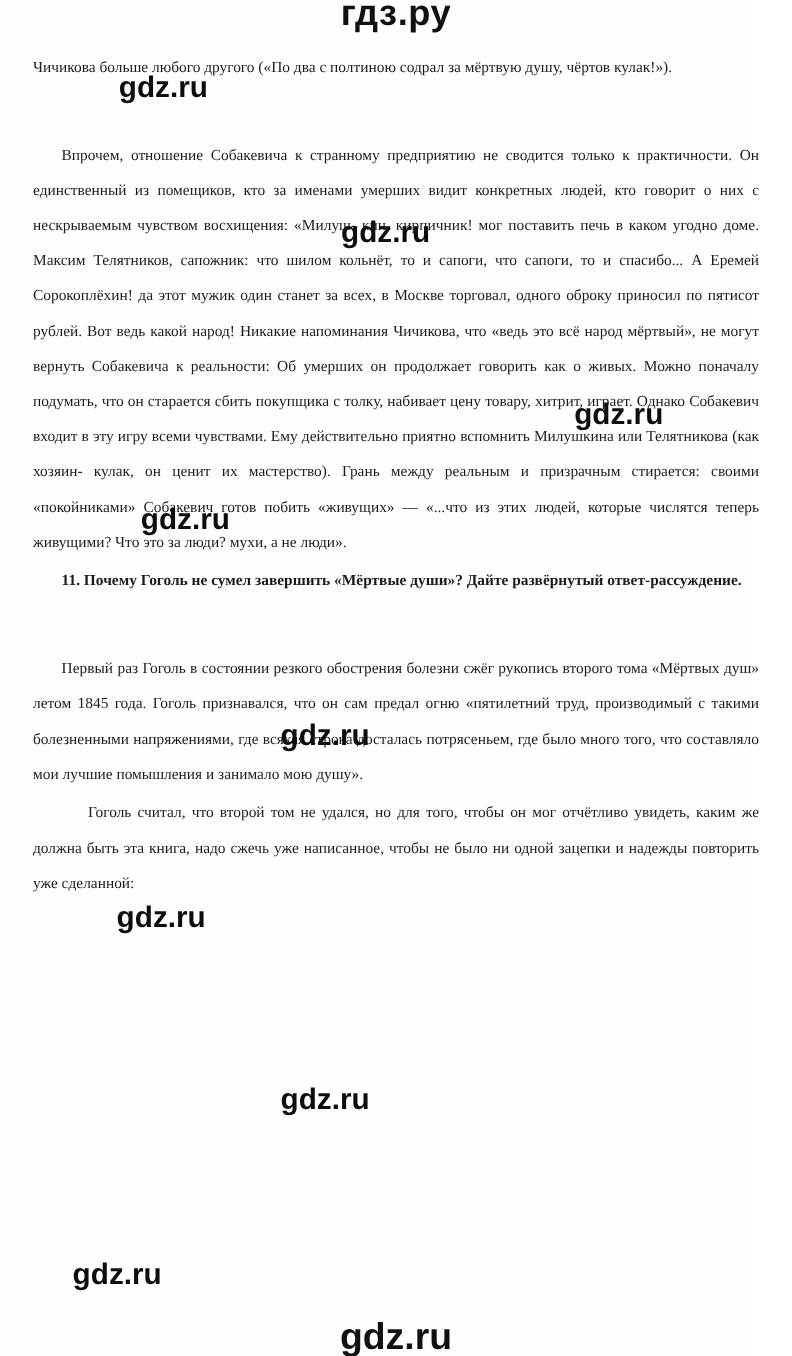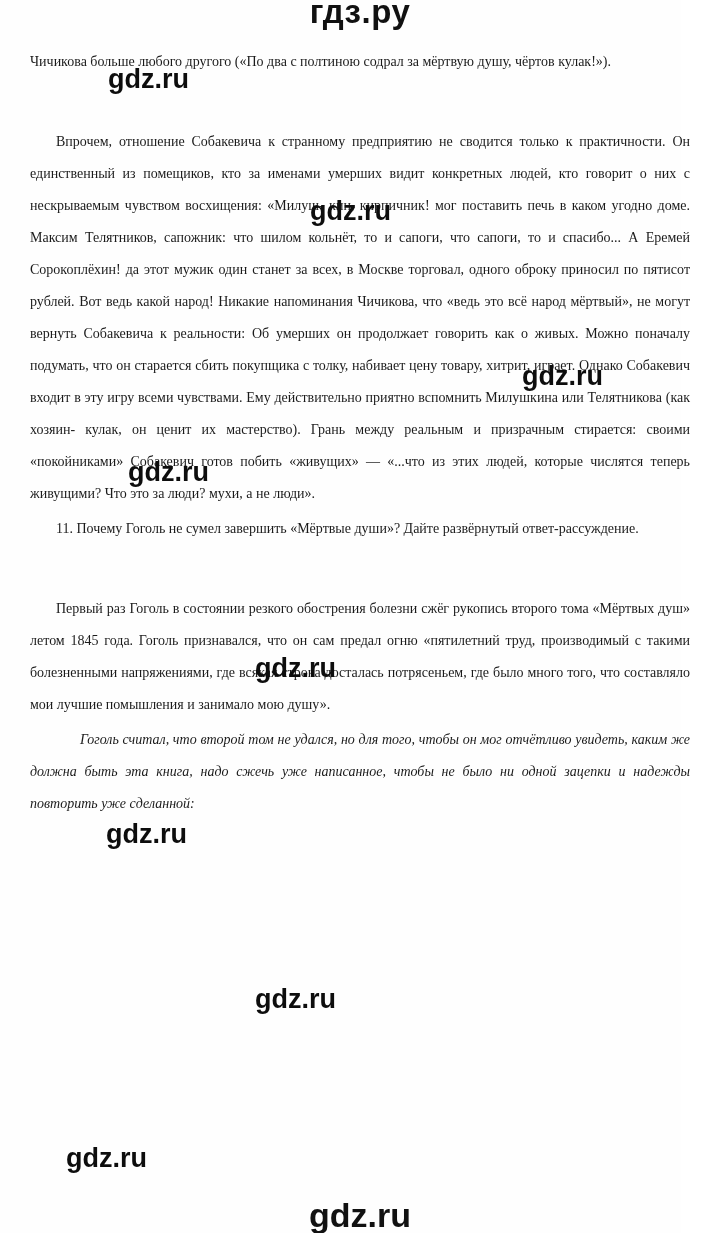--- a/index.html
+++ b/index.html
@@ -53,22 +53,22 @@
     line-height: 32px;
     text-align: justify;
     color: #1b1b1b;
   }
   .body-text p {
     margin: 0 0 3px 0;
     padding: 0;
   }
   p.p-noindent { text-indent: 0; }
   p.p-indent   { text-indent: 26px; margin-top: 48px; }
-  p.p-indent2  { text-indent: 50px; font-style: italic; }
-  p.p-heading  { font-weight: normal; text-indent: 26px; }
+  p.p-indent2  { text-indent: 50px; }
+  p.p-heading  { font-weight: bold; text-indent: 26px; }
   .wm {
     position: absolute;
     font-family: "Liberation Sans", "DejaVu Sans", sans-serif;
     font-weight: bold;
     font-size: 27px;
     color: #0d0d0d;
     white-space: nowrap;
     z-index: 5;
     line-height: 1;
   }

